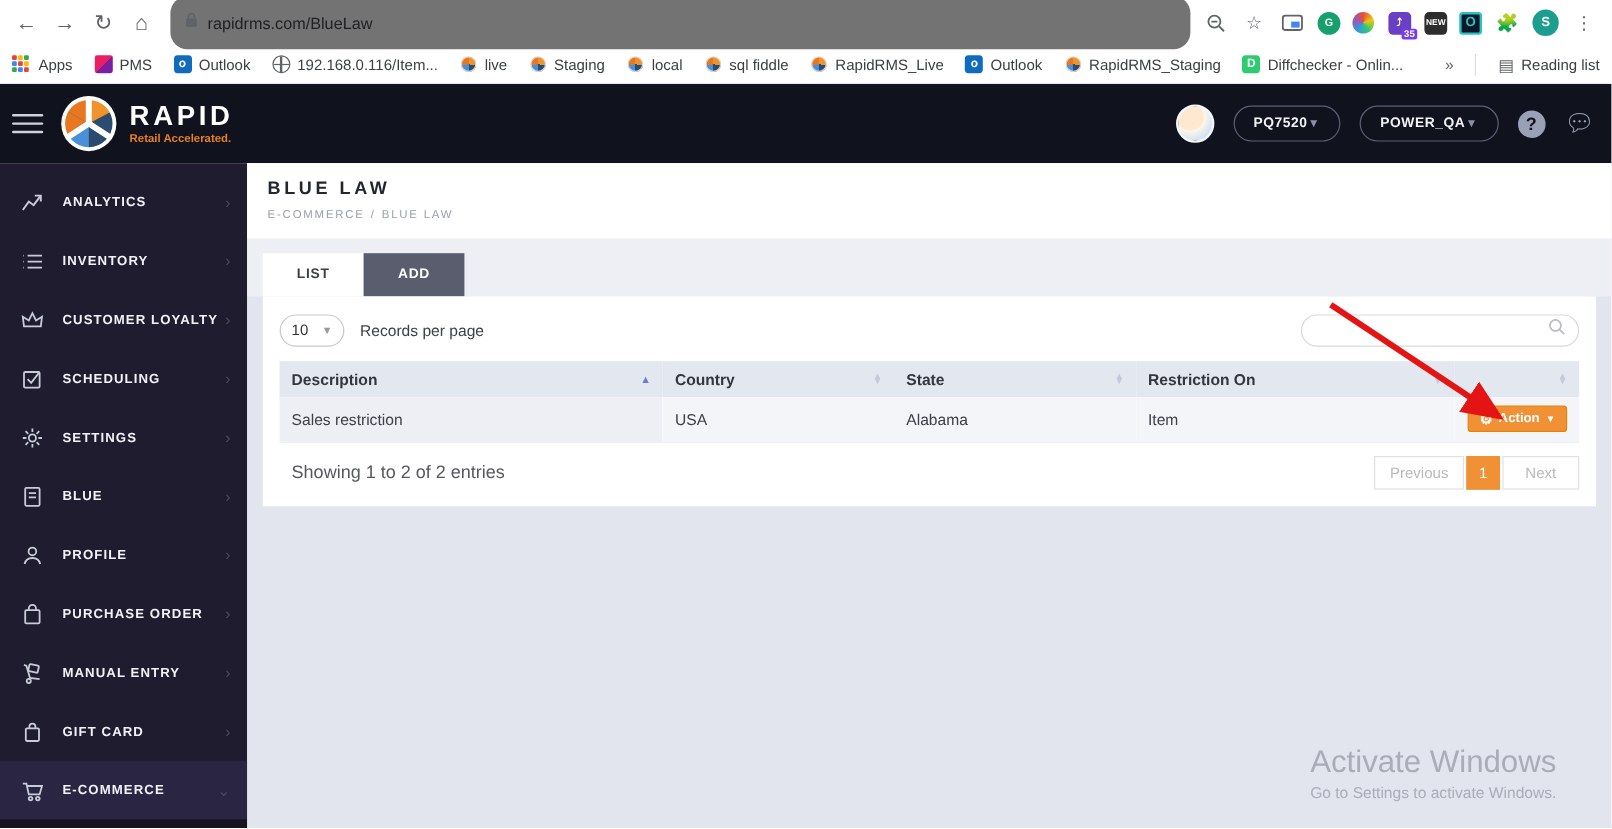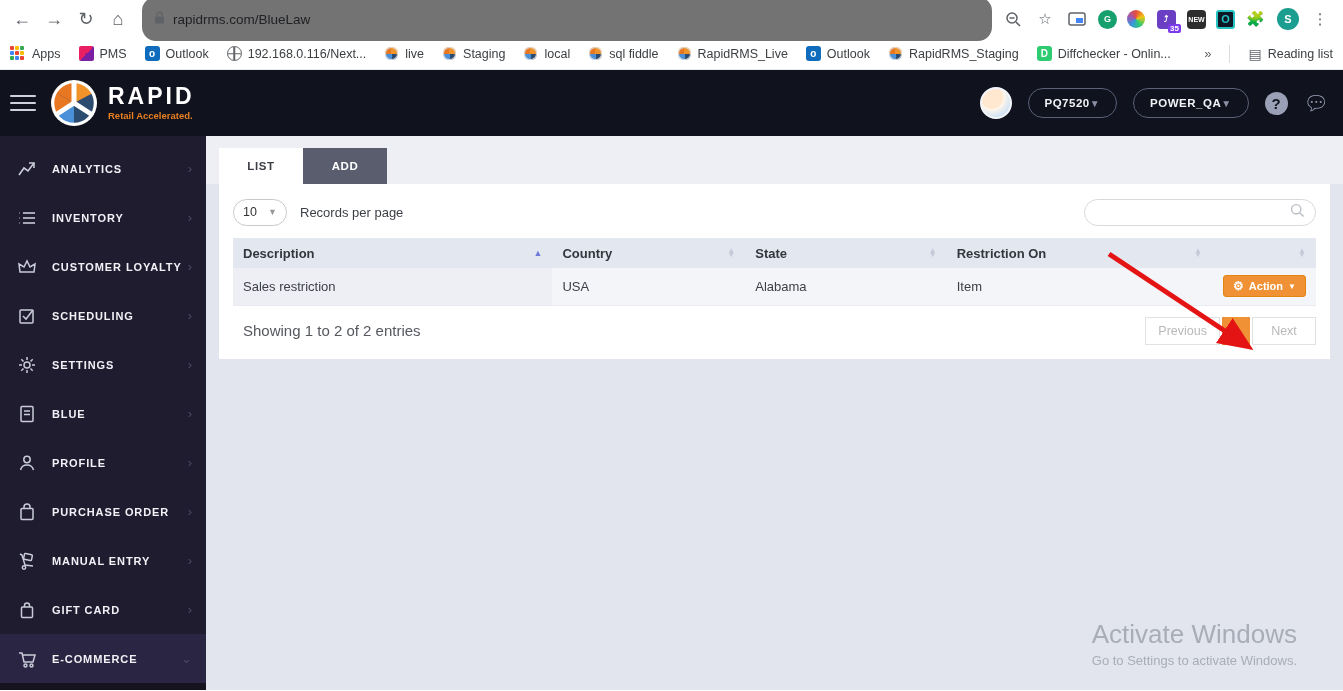--- a/index.html
+++ b/index.html
@@ -173,21 +173,21 @@
     <div class="bm">
         <span class="fav fav-pms"></span>
         <span>PMS</span>
       </div>
     <div class="bm">
         <span class="fav fav-outlook">o</span>
         <span>Outlook</span>
       </div>
     <div class="bm">
         <span class="fav fav-globe"></span>
-        <span>192.168.0.116/Next...</span>
+        <span>192.168.0.116/Item...</span>
       </div>
     <div class="bm">
         <span class="fav fav-pie"></span>
         <span>live</span>
       </div>
     <div class="bm">
         <span class="fav fav-pie"></span>
         <span>Staging</span>
       </div>
     <div class="bm">
@@ -379,20 +379,26 @@
             <circle cx="14.5" cy="16.5" r="1.5"></circle>
           </svg>
         </span>
       <span class="slbl">E-COMMERCE</span>
       <span class="sarrow">⌄</span>
     </div>
     <div class="side-fill"></div>
   </div>
 
   <div class="main">
+    <div class="page-head">
+      <div class="page-title">BLUE LAW</div>
+      <div class="crumbs">
+        <span>E-COMMERCE</span><span class="sep">/</span><span>BLUE LAW</span>
+      </div>
+    </div>
 
     <div class="tabband">
       <div class="tab active">LIST</div>
       <div class="tab inactive">ADD</div>
     </div>
 
     <div class="card">
       <div class="controls">
         <div class="rpp">
           <span>10</span>

